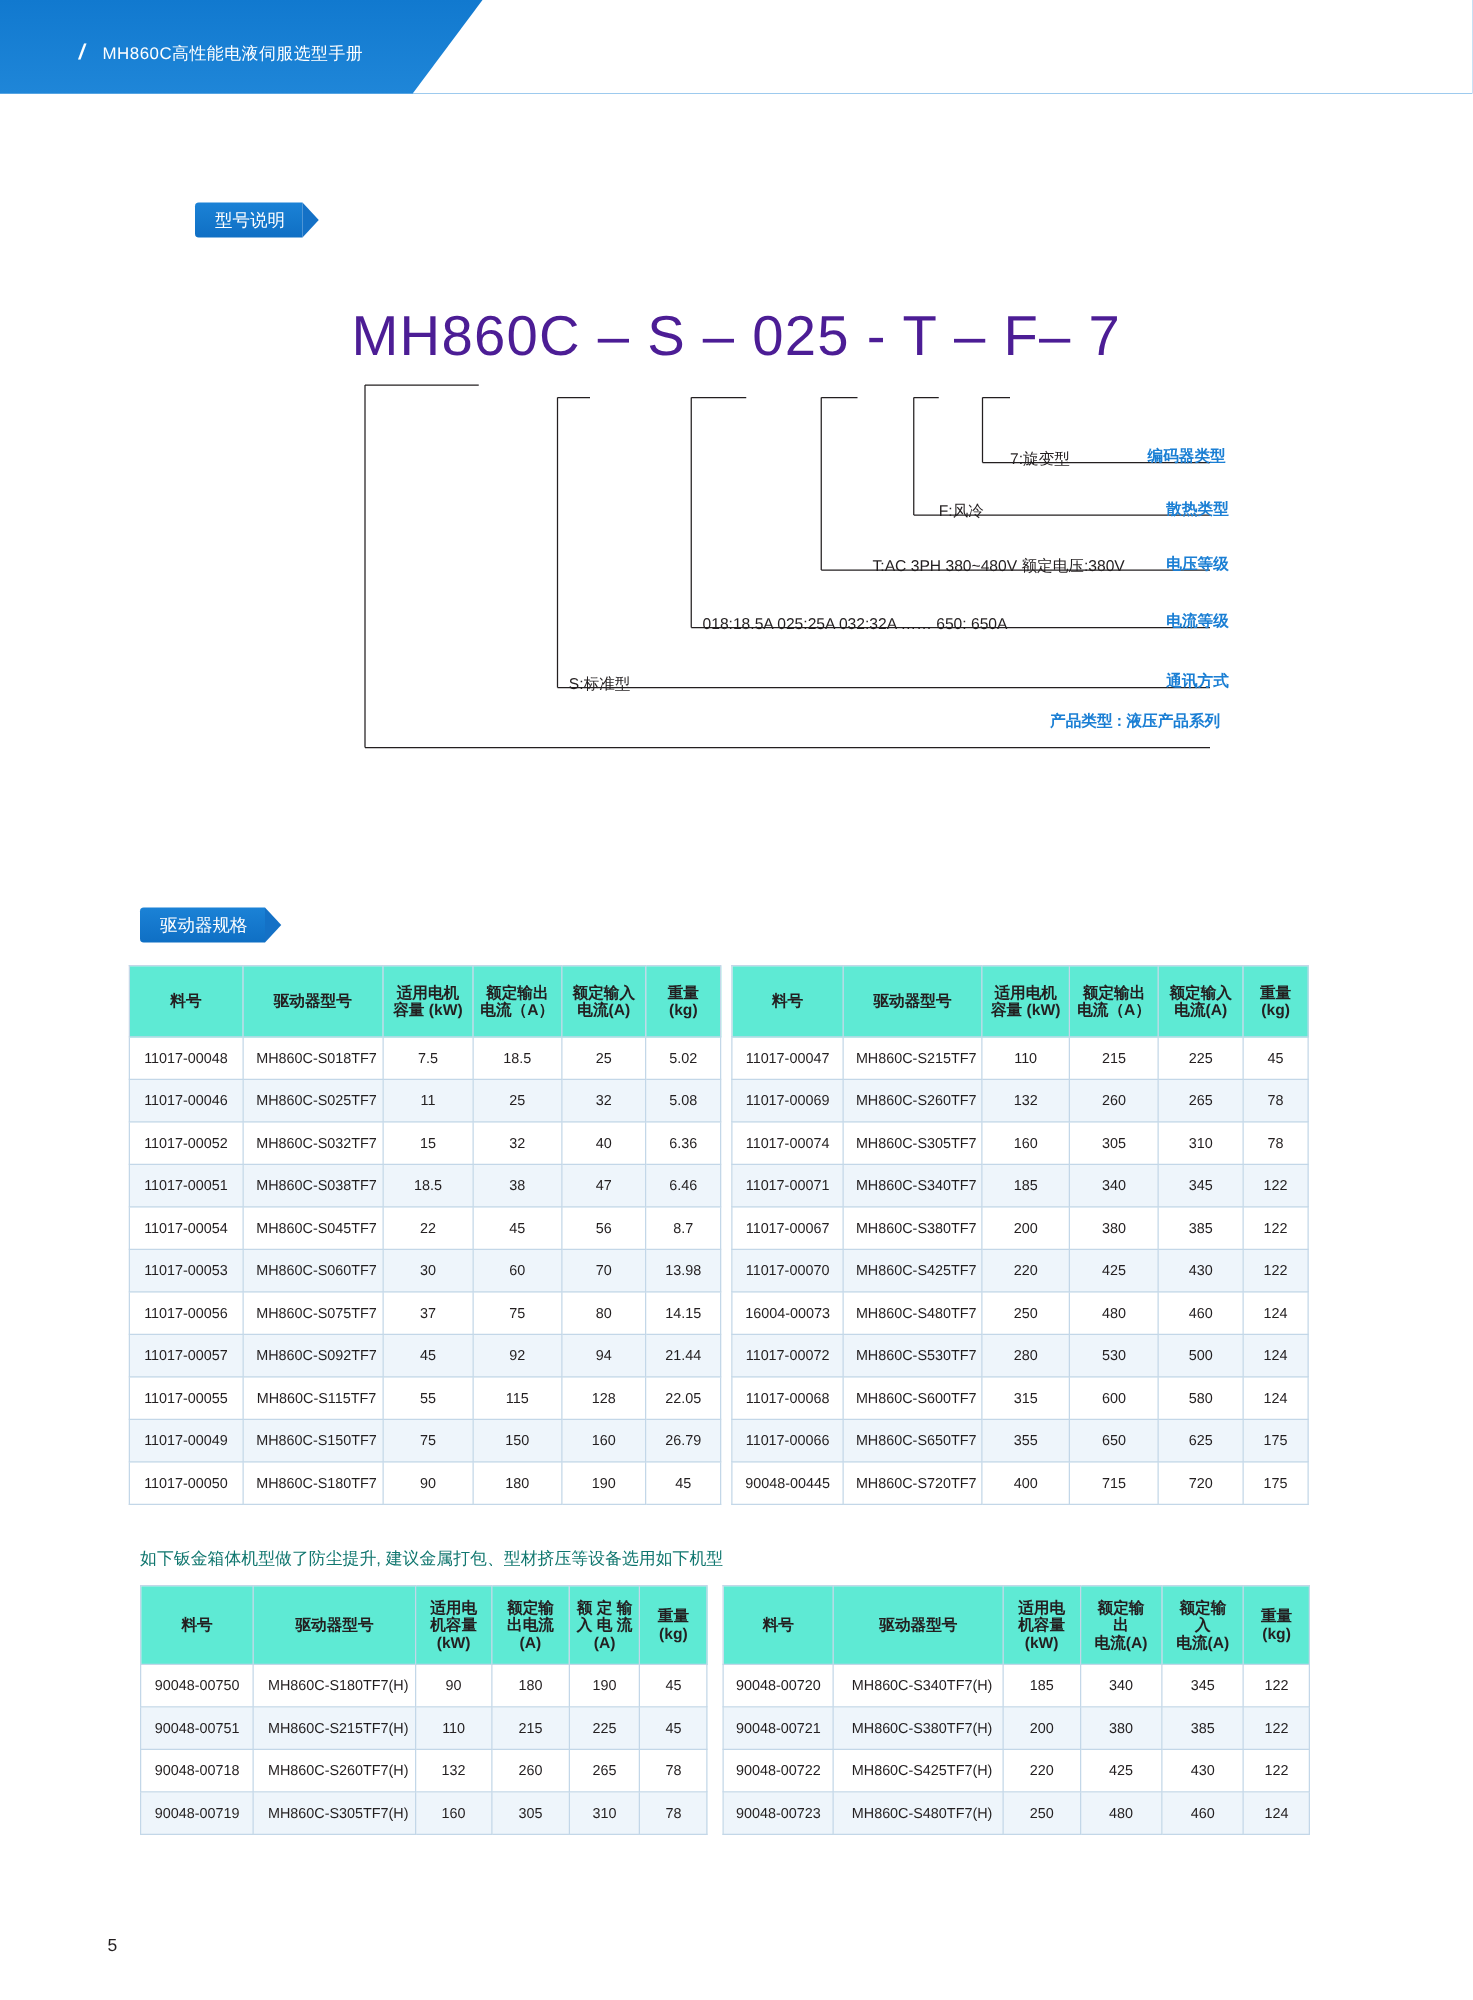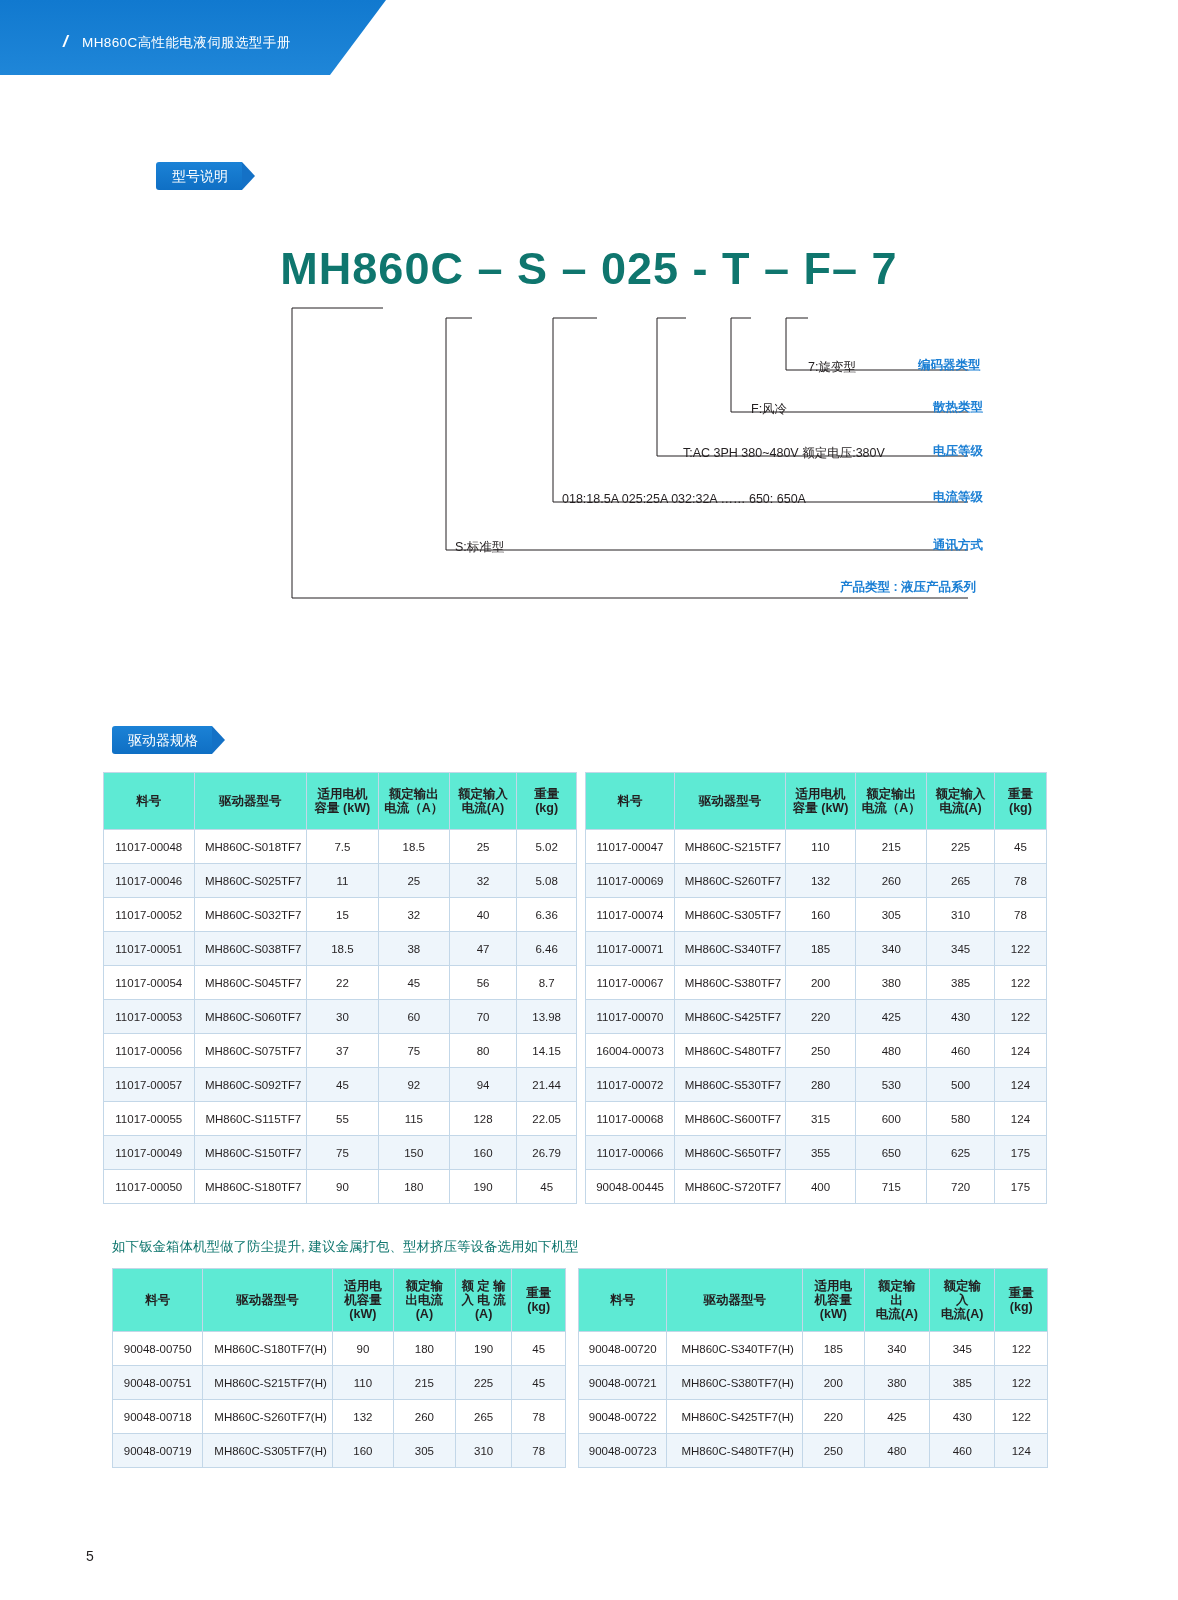--- a/index.html
+++ b/index.html
@@ -86,22 +86,22 @@
   }
 
   
   .model-code {
     position: absolute;
     top: 243px;
     left: 0;
     width: 1178px;
     text-align: center;
     font-size: 45px;
-    font-weight: bold;
-    color: #0f766e;
+    font-weight: normal;
+    color: #4c1d95;
     letter-spacing: 1px;
     white-space: nowrap;
   }
   .diagram {
     position: absolute;
     top: 300px;
     left: 0;
     width: 981px;
     height: 320px;
   }
@@ -211,30 +211,30 @@
       <line x1="292" y1="298" x2="968" y2="298"></line>
     </g>
   </svg>
 
   <div class="lbl" style="top:60px; left:808px;">7:旋变型</div>
   <div class="lbl blue" style="top:58px; left:884px;">编码器类型</div>
 
   <div class="lbl" style="top:102px; left:751px;">F:风冷</div>
   <div class="lbl blue" style="top:100px; left:899px;">散热类型</div>
 
-  <div class="lbl" style="top:146px; left:683px;">T:AC 3PH 380~480V  额定电压:380V</div>
+  <div class="lbl" style="top:146px; left:698px;">T:AC 3PH 380~480V  额定电压:380V</div>
   <div class="lbl blue" style="top:144px; left:899px;">电压等级</div>
 
   <div class="lbl" style="top:192px; left:562px;">018:18.5A   025:25A   032:32A  ……  650: 650A</div>
   <div class="lbl blue" style="top:190px; left:899px;">电流等级</div>
 
   <div class="lbl" style="top:240px; left:455px;">S:标准型</div>
   <div class="lbl blue" style="top:238px; left:899px;">通讯方式</div>
 
-  <div class="lbl blue" style="top:280px; left:806px;">产品类型 : 液压产品系列</div>
+  <div class="lbl blue" style="top:270px; left:806px;">产品类型 : 液压产品系列</div>
 </div>
 
 <div class="section-tag" style="top:726px; left:112px;">驱动器规格</div>
 
 <table class="tbl" style="top:772px; left:103px; width:474px;">
   <thead>
     <tr>
       <th style="width:92px;">料号</th>
       <th style="width:114px;">驱动器型号</th>
       <th style="width:72px;">

